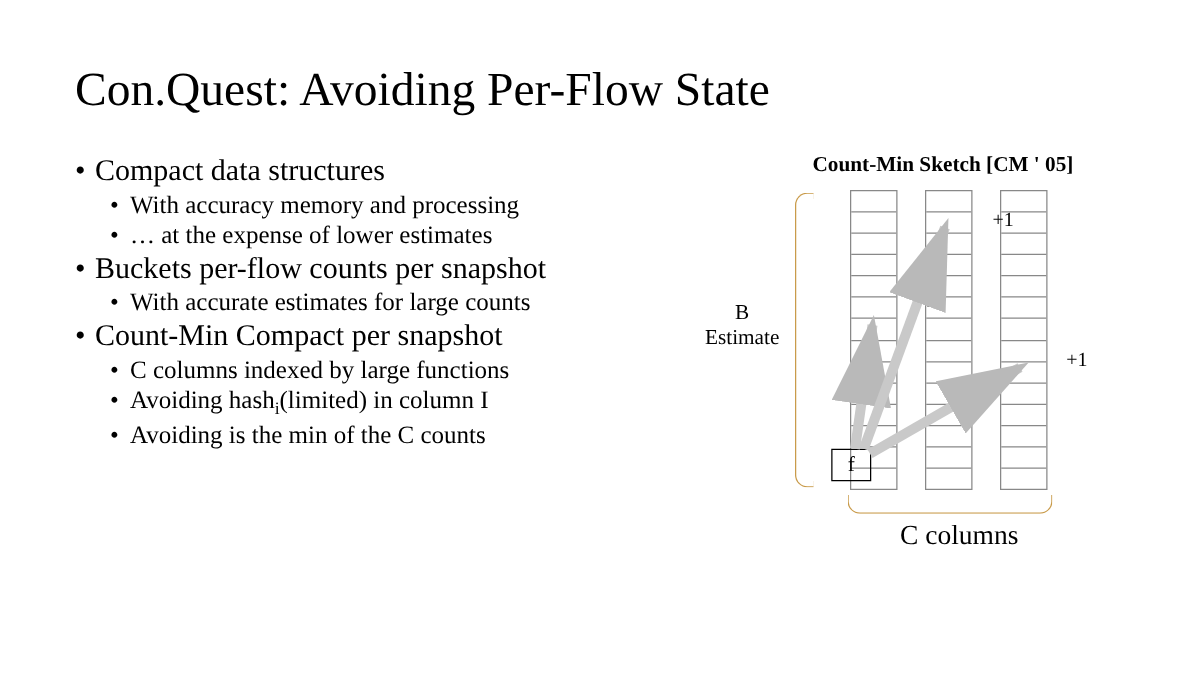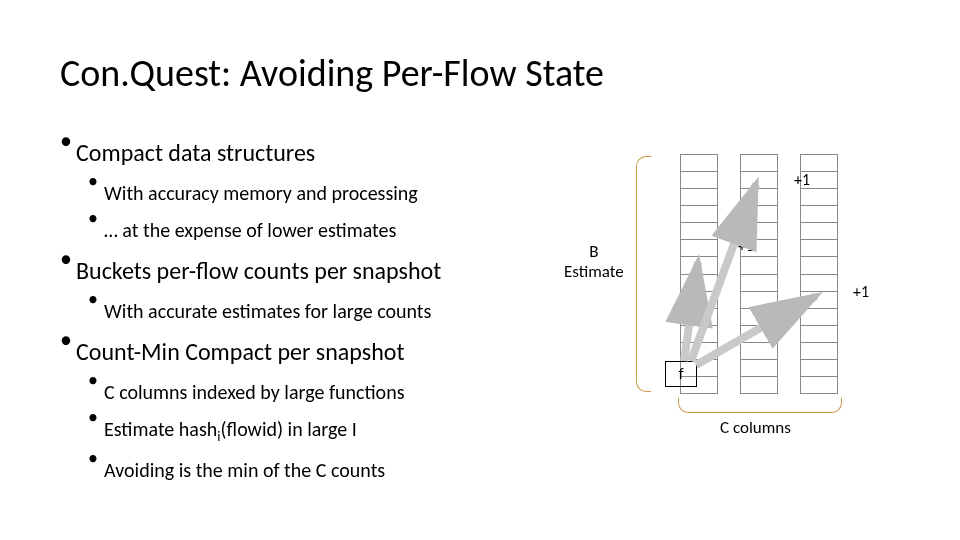--- a/index.html
+++ b/index.html
@@ -11,40 +11,41 @@
     font-family: "Calibri", "Segoe UI", Arial, sans-serif;
     color: #000;
     position: relative;
     overflow: hidden;
   }
   .slide {
     position: absolute;
     inset: 0;
     padding: 50px 60px 40px 60px;
     box-sizing: border-box;
+    font-family: Liberation Serif, serif;
   }
   .title {
     font-size: 38px;
     font-weight: 400;
     margin: 0 0 28px 0;
   }
   .content {
     display: flex;
     flex-direction: row;
     align-items: flex-start;
   }
   .left {
     flex: 1 1 auto;
     font-size: 21px;
   }
   .lvl1 { margin: 2px 0; font-size: 24px; }
   .lvl2 { margin: 1px 0 1px 28px; font-size: 20px; }
   .bullet-row { display: flex; align-items: flex-start; }
   .bullet-dot { flex: 0 0 auto; width: 16px; }
-  .bullet-text { flex: 1 1 auto; margin-top: 12px; }
+  .bullet-text { flex: 1 1 auto; }
   sub { font-size: 70%; }
 
   
   .right {
     position: relative;
     width: 340px;
     height: 320px;
     flex: 0 0 auto;
   }
   .sketch-caption {
@@ -59,21 +60,21 @@
     top: 118px;
     left: 4px;
     font-size: 17px;
     text-align: center;
     line-height: 1.15;
   }
   .columns-label {
     position: absolute;
     top: 293px;
     left: 160px;
-    font-size: 17px;
+    font-size: 22px;
   }
   .plus1 {
     position: absolute;
     font-size: 16px;
     font-weight: 400;
   }
   .plus1.a { top: 46px;  left: 234px; }
   .plus1.b { top: 112px; left: 178px; }
   .plus1.c { top: 158px; left: 293px; }
   .f-box {
@@ -170,32 +171,33 @@
         <span class="bullet-dot">•</span>
         <span class="bullet-text">Count-Min Compact per snapshot</span>
       </div>
       <div class="lvl2 bullet-row">
         <span class="bullet-dot">•</span>
         <span class="bullet-text">C columns indexed by large functions</span>
       </div>
       <div class="lvl2 bullet-row">
         <span class="bullet-dot">•</span>
         <span class="bullet-text">
-          <span>Estimate hash</span><sub>i</sub><span>(flowid) in large I</span>
+          <span>Avoiding hash</span><sub>i</sub><span>(limited) in column I</span>
         </span>
       </div>
       <div class="lvl2 bullet-row">
         <span class="bullet-dot">•</span>
         <span class="bullet-text">Avoiding is the min of the C counts</span>
       </div>
 
     </div>
 
     <div class="right">
 
+      <div class="sketch-caption">Count-Min Sketch [CM ' 05]</div>
 
       <div class="brace-v"></div>
       <div class="buckets-label">
         <span>B</span><br>
         <span>Estimate</span>
       </div>
 
       <div class="col c1">
         <div class="cell"></div>
           <div class="cell"></div>

